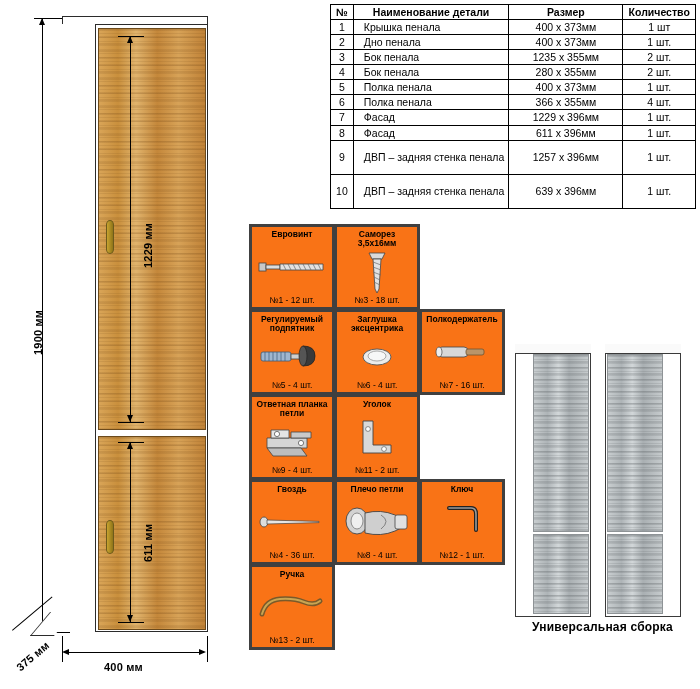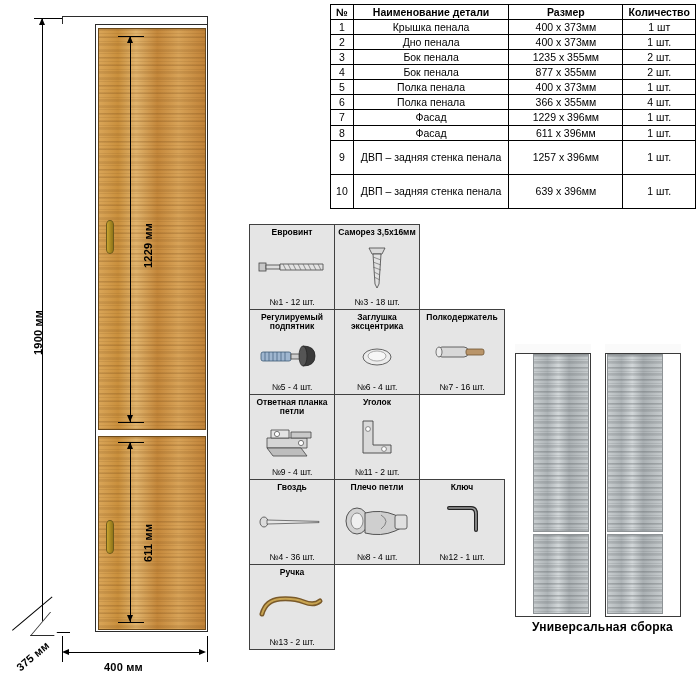--- a/index.html
+++ b/index.html
@@ -72,36 +72,36 @@
     background:linear-gradient(90deg,#c9a430,#8e7418);
   }
 
   
   #parts-table { position:absolute; left:330px; top:4px; width:366px; }
   table.parts { border-collapse:collapse; width:100%; font-size:10.5px; }
   table.parts th, table.parts td {
     border:1px solid #000; padding:1px 3px; text-align:center; vertical-align:middle; line-height:1.15;
   }
   table.parts th { font-weight:bold; font-size:10.5px; }
-  table.parts td.name { text-align:center; padding-left:3px; }
+  table.parts td.name { text-align:left; padding-left:10px; }
   .col-num { width:22px; }
   .col-name { width:150px; }
   .col-size { width:110px; }
   .col-qty { width:70px; }
 
   
   #hardware-grid { position:absolute; left:250px; top:225px; width:258px; }
   .hw-row { display:flex; }
   .hw-cell {
     width:86px; height:86px;
-    border:1px solid #404040;
+    border:3px solid #404040;
     margin:-1px 0 0 -1px;
     display:flex; flex-direction:column; align-items:center; justify-content:space-between;
     padding:3px 2px 2px 2px;
-    background:#e5e5e5;
+    background:#f97316;
   }
   .hw-cell.empty { border:none; background:transparent; }
   .hw-title { font-size:8.5px; font-weight:bold; text-align:center; line-height:1.1; }
   .hw-art { flex:1; display:flex; align-items:center; justify-content:center; width:100%; }
   .hw-qty { font-size:8.5px; text-align:right; }
 
   
   #assembly-illustration { position:absolute; left:505px; top:340px; width:195px; height:320px; }
   .assembly-caption {
     position:absolute; left:505px; top:620px; width:195px;
@@ -187,21 +187,21 @@
         </tr>
         <tr>
           <td>3</td>
           <td class="name">Бок пенала</td>
           <td>1235 х 355мм</td>
           <td>2 шт.</td>
         </tr>
         <tr>
           <td>4</td>
           <td class="name">Бок пенала</td>
-          <td>877 х 355мм</td>
+          <td>280 х 355мм</td>
           <td>2 шт.</td>
         </tr>
         <tr>
           <td>5</td>
           <td class="name">Полка пенала</td>
           <td>400 х 373мм</td>
           <td>1 шт.</td>
         </tr>
         <tr>
           <td>6</td>

